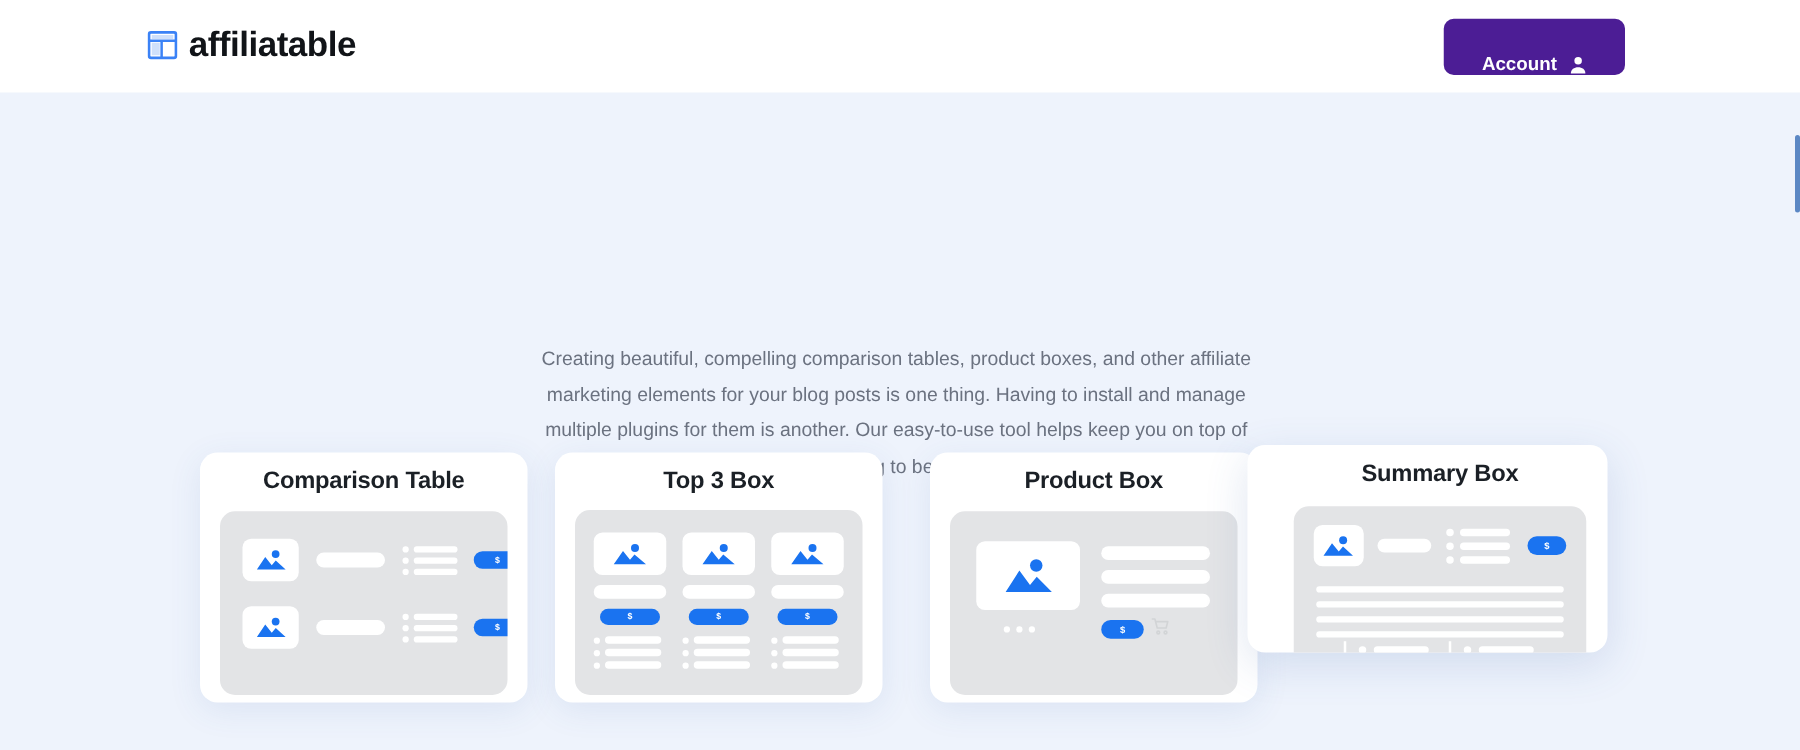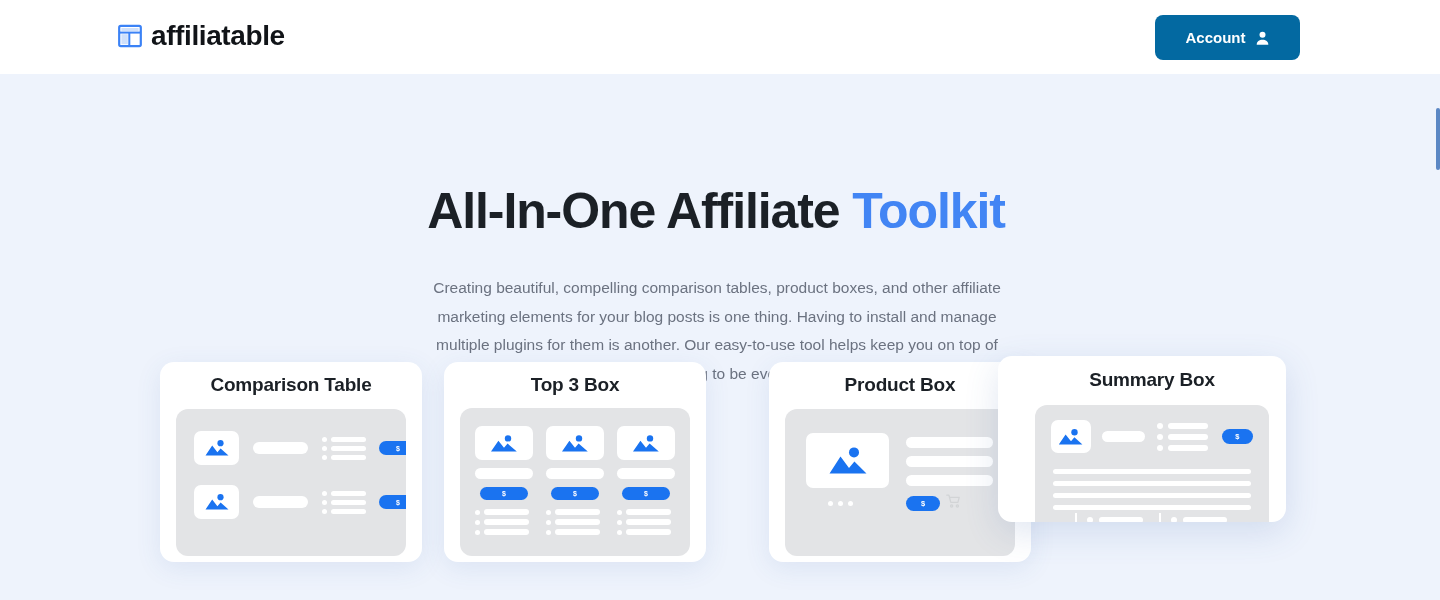--- a/index.html
+++ b/index.html
@@ -42,22 +42,22 @@
     width: 0; height: 0;
     border-left: 5px solid transparent;
     border-right: 5px solid transparent;
     border-top: 6px solid #15191e;
     display: inline-block;
   }
 
   .account-btn {
     position: absolute; right: 140px; top: 15px;
     width: 145px; height: 45px;
-    background: #0369a1; border-radius: 8px;
-    display: flex; align-items: center; justify-content: center;
+    background: #4c1d95; border-radius: 8px;
+    display: flex; align-items: flex-end; justify-content: center;
     gap: 9px; cursor: pointer;
   }
   .account-label { font-size: 15px; font-weight: 700; color: #ffffff; }
   .account-icon { width: 15px; height: 16px; display: block; }
 
   
   .hero {
     position: absolute; top: 74px; left: 0;
     width: 1440px; height: 526px;
     background: #eef3fc;
@@ -98,21 +98,21 @@
     border-radius: 12px;
     position: relative;
     overflow: hidden;
   }
 
   
   #card-comparison { left: 160px; top: 288px; width: 262px; height: 200px;
       box-shadow: 0 6px 26px rgba(60,100,170,.10); }
   #card-top3       { left: 444px; top: 288px; width: 262px; height: 200px;
       box-shadow: 0 6px 26px rgba(60,100,170,.10); }
-  #card-product    { left: 769px; top: 288px; width: 262px; height: 200px;
+  #card-product    { left: 744px; top: 288px; width: 262px; height: 200px;
       box-shadow: 0 6px 26px rgba(60,100,170,.10); }
   #card-summary    { left: 998px; top: 282px; width: 288px; height: 166px;
       box-shadow: 0 10px 34px rgba(60,100,170,.16); padding-left: 20px; }
 
   
   .img-ph {
     background: #ffffff; border-radius: 7px;
     display: flex; align-items: center; justify-content: center;
   }
   .img-ph svg { display: block; }
@@ -224,23 +224,20 @@
       <svg class="account-icon" viewBox="0 0 16 16" xmlns="http://www.w3.org/2000/svg">
         <circle cx="8" cy="4.4" r="3.2" fill="#ffffff"></circle>
         <path d="M1.8 15.2c0-3.4 2.8-5.3 6.2-5.3s6.2 1.9 6.2 5.3z" fill="#ffffff"></path>
       </svg>
     </span>
   </div>
 </div>
 
 <div class="hero">
 
-  <h1 class="hero-title">
-    <span>All-In-One Affiliate </span><span class="accent">Toolkit</span>
-  </h1>
 
   <p class="hero-sub">Creating beautiful, compelling comparison tables, product boxes, and other affiliate marketing elements for your blog posts is one thing. Having to install and manage multiple plugins for them is another. Our easy-to-use tool helps keep you on top of everything without needing to be everywhere all at once.</p>
 
   <div class="cards">
 
     <div class="card" id="card-comparison">
       <div class="card-title">Comparison Table</div>
       <div class="card-body">
 
         <div class="cmp-row" style="top:22px; left:18px;">

